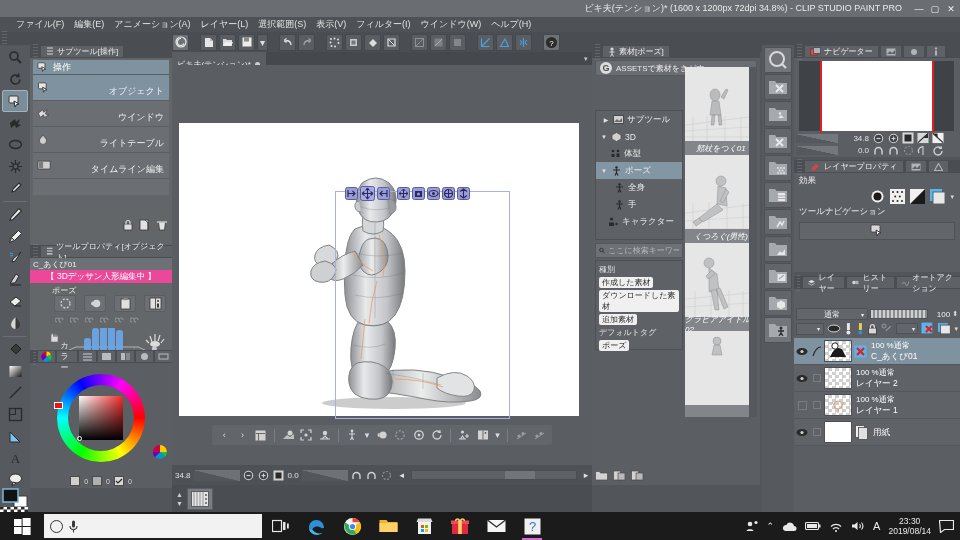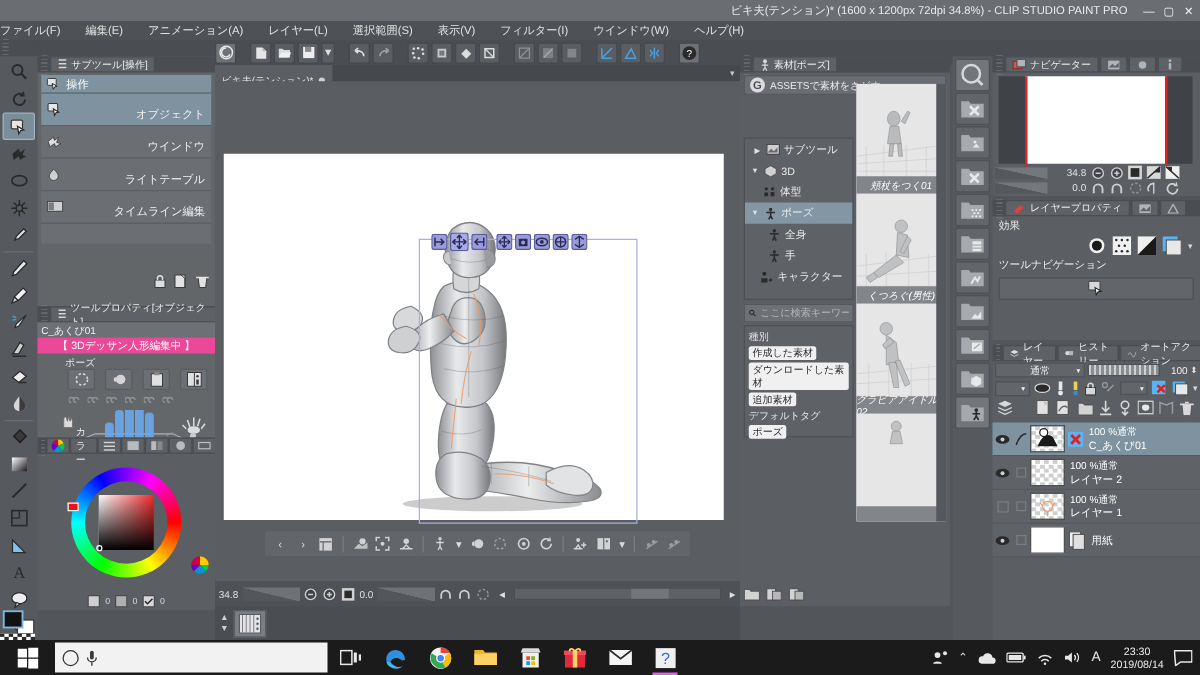--- a/index.html
+++ b/index.html
@@ -15,21 +15,21 @@
   .titlebar{position:absolute;left:0;top:0;width:960px;height:17px;background:#6a6e72;
     display:flex;align-items:center;justify-content:flex-end;padding-right:2px;}
   .titlebar .ttl{font-size:9px;color:#e8e8e8;margin-right:auto;padding-left:6px;opacity:0;}
   .titlebar .ttl2{font-size:9px;color:#eaeaea;margin-right:8px;white-space:nowrap;}
   .winbtn{width:14px;height:12px;margin-left:2px;background:#6a6e72;color:#f0f0f0;
     display:flex;align-items:center;justify-content:center;font-size:9px;border-radius:1px;}
   .winbtn.cls{background:#6a6e72;}
 
   
   .menubar{position:absolute;left:0;top:17px;width:960px;height:15px;background:#4e5155;
-    display:flex;align-items:center;padding-left:0;gap:20px;}
+    display:flex;align-items:center;padding-left:16px;gap:10px;}
   .menubar span{font-size:9px;color:#e2e2e2;white-space:nowrap;}
 
   
   .cmdbar{position:absolute;left:0;top:32px;width:960px;height:20px;background:#4a4d51;}
   .cmdwrap{position:absolute;left:172px;top:33px;height:18px;display:flex;align-items:center;gap:2px;}
   .cbtn{width:17px;height:17px;background:#5a5d61;border:1px solid #45484c;border-radius:2px;
     display:flex;align-items:center;justify-content:center;font-size:10px;color:#e0e0e0;}
   .cbtn.act{background:#6e7276;}
   .cbtn.sm{width:11px;}
   .cgap{width:7px;}
@@ -179,21 +179,21 @@
 
   
   .lppal{position:absolute;left:794px;top:160px;width:166px;height:112px;background:#5b5e62;}
   .lprow{padding:2px 5px;font-size:8.5px;color:#ececec;}
   .lpeffects{display:flex;gap:5px;align-items:center;justify-content:flex-end;padding:0 6px;}
   .lpnavbox{margin:2px 5px;height:18px;background:#62656a;border:1px solid #4e5155;
     display:flex;align-items:center;justify-content:center;}
 
   
   .lyrpal{position:absolute;left:794px;top:276px;width:166px;height:236px;background:#5b5e62;}
-  .lyrblendrow{height:14px;display:flex;align-items:center;gap:2px;padding:1px 2px;}
+  .lyrblendrow{height:14px;display:flex;align-items:center;gap:2px;padding:1px 2px;margin-top:18px;}
   .blendsel{flex:1;height:12px;background:#62656a;border:1px solid #4e5155;
     display:flex;align-items:center;justify-content:center;font-size:8px;color:#eee;position:relative;}
   .blendsel .cv{position:absolute;right:3px;font-size:6px;}
   .opbar{width:58px;height:10px;background:
     repeating-linear-gradient(to right,#cfcfcf 0 2px,#8a8d91 2px 4px);border:1px solid #4e5155;}
   .opval{font-size:8px;color:#eee;width:20px;text-align:right;}
   .lyriconrow{height:15px;display:flex;align-items:center;gap:3px;padding:0 2px;}
   .lyrbtnrow{height:16px;display:flex;align-items:center;gap:4px;padding:0 4px;justify-content:flex-end;}
   .lyrlist{position:absolute;left:0;top:62px;width:166px;}
   .lyrow{height:27px;display:flex;align-items:center;border-bottom:1px solid #54575b;

